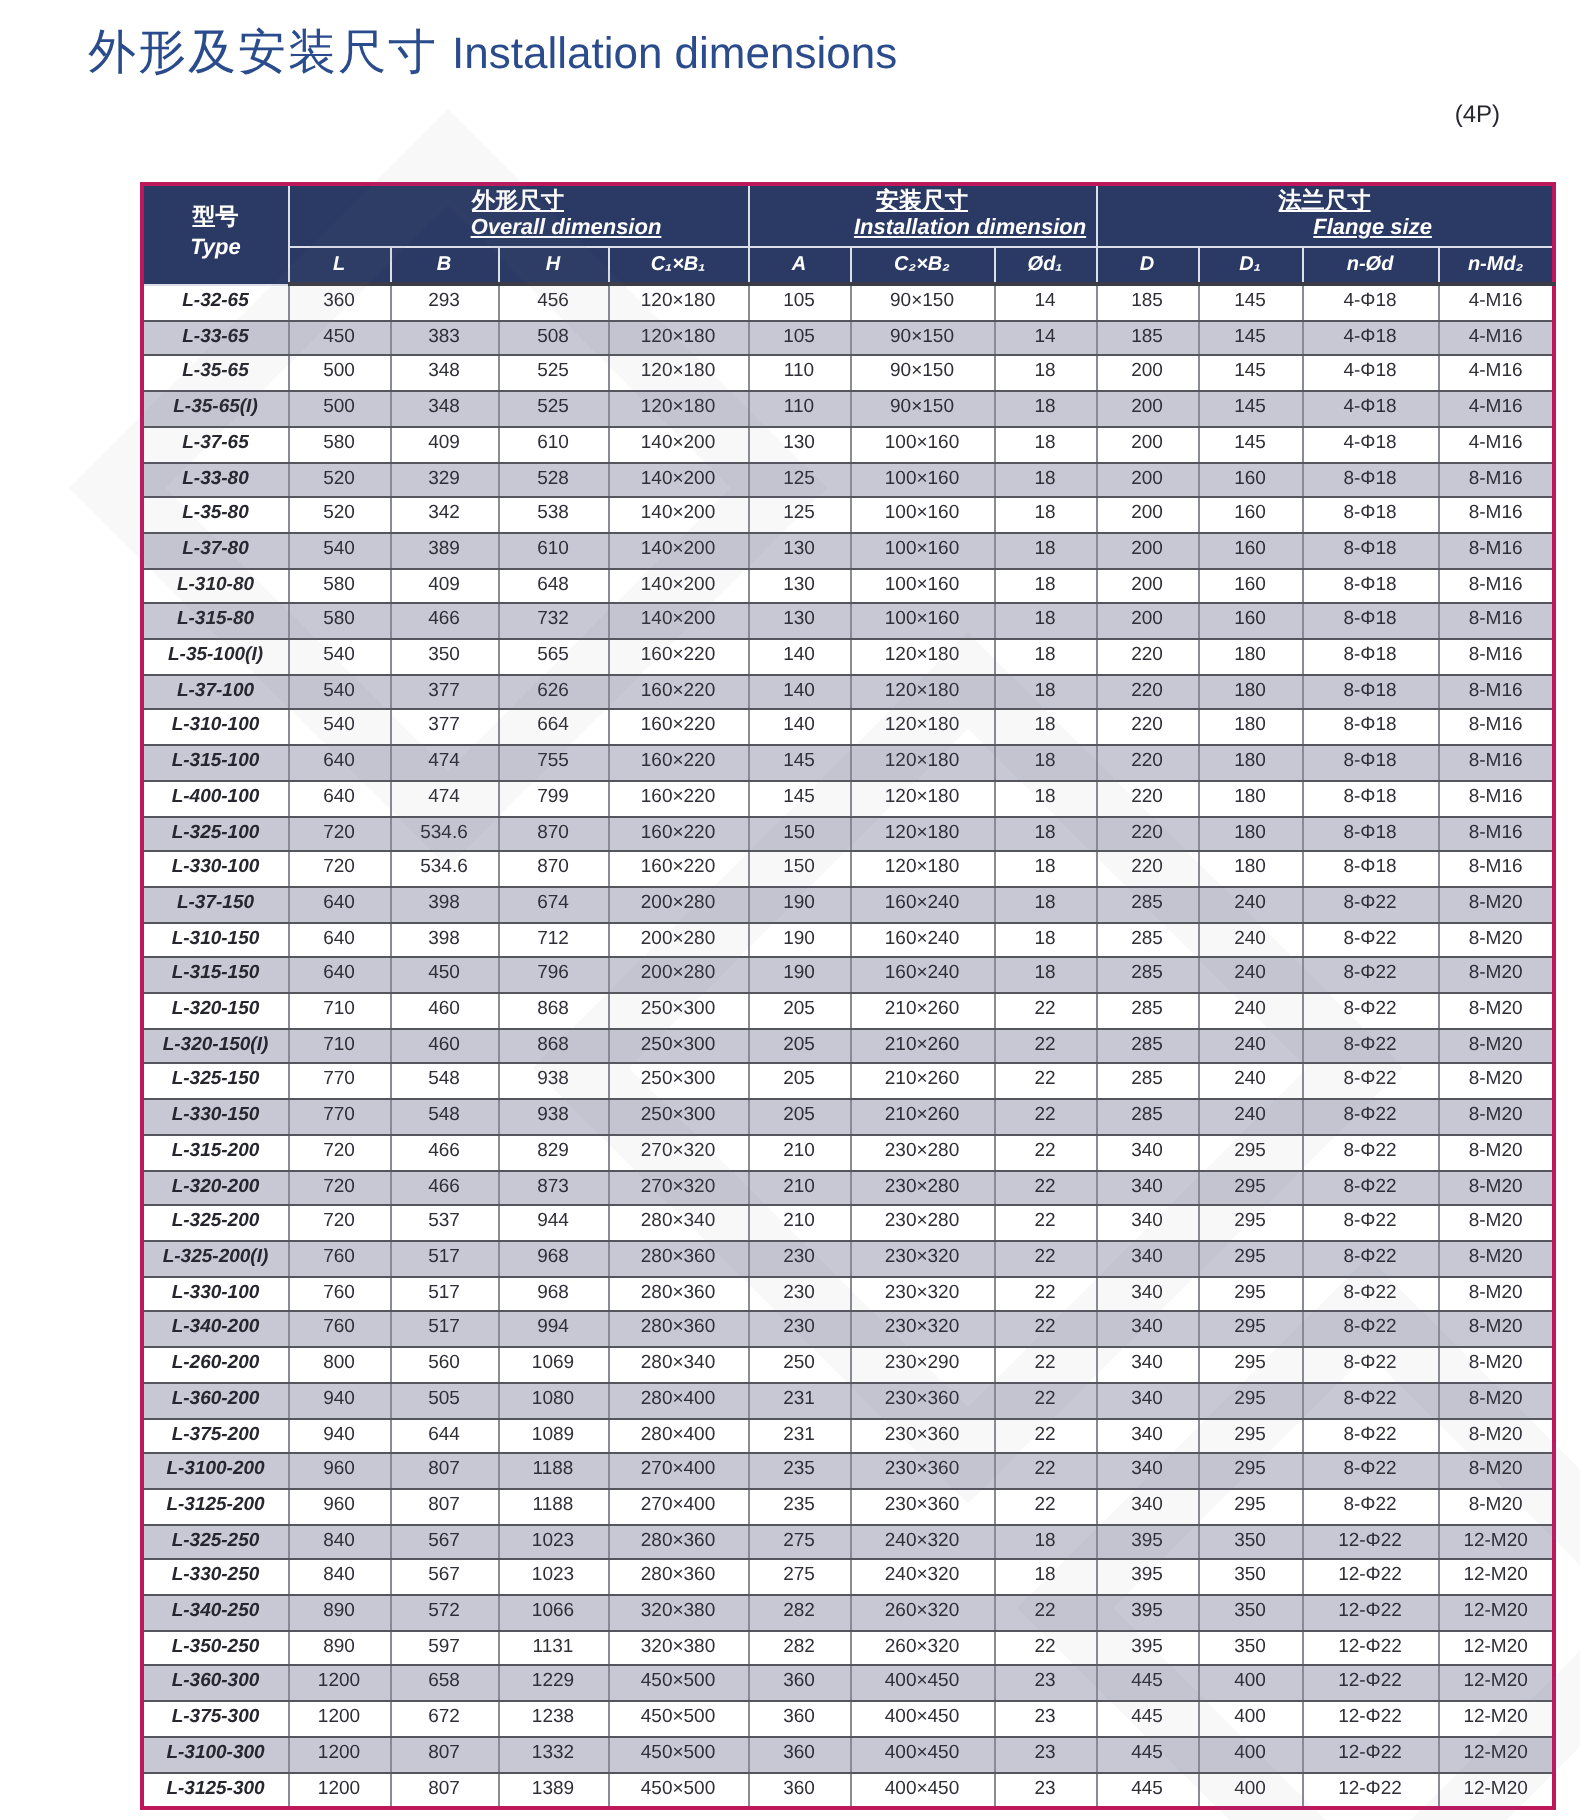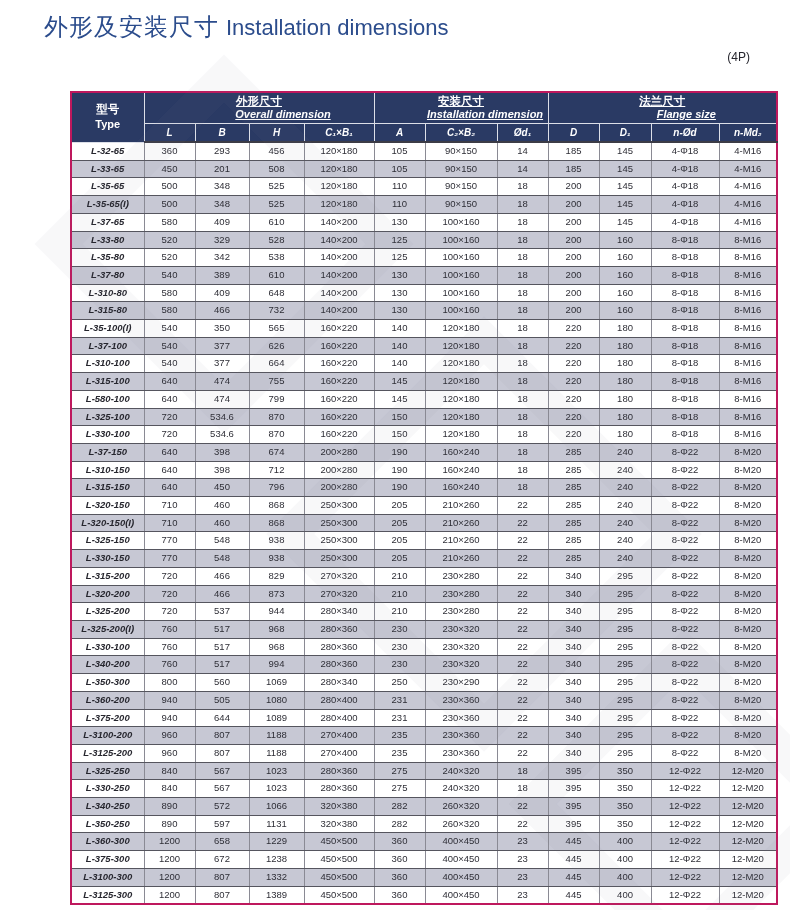--- a/index.html
+++ b/index.html
@@ -28,21 +28,21 @@
     margin-left:24px;
   }
   th,td{padding:0;overflow:hidden;white-space:nowrap;text-align:center;}
 
   thead th{
     background:#2a3a64;color:#ffffff;
     border:1px solid #dcdfe8;
     font-weight:bold;
   }
   th.type-th{font-size:11.5px;line-height:15px;}
-  th.type-th .en{font-size:11px;}
+  th.type-th .en{font-style:italic;font-size:11px;}
   th.group-th{height:30px;font-size:11.5px;line-height:13px;text-decoration:underline;}
   th.group-th .en{display:block;font-style:italic;font-size:11px;padding-left:48px;}
   th.sub-th{height:17px;font-size:10px;font-style:italic;}
 
   tbody td{
     height:16.7px;line-height:16.7px;font-size:9.5px;color:#2e2e36;
     border-right:1px solid #8a8a94;border-bottom:1px solid #55555e;
     background:#ffffff;
   }
   tbody tr.shaded td{background:#c7c8d4;}
@@ -126,21 +126,21 @@
           <td>90×150</td>
           <td>14</td>
           <td>185</td>
           <td>145</td>
           <td>4-Φ18</td>
           <td>4-M16</td>
         </tr>
         <tr class="shaded">
           <td class="type">L-33-65</td>
           <td>450</td>
-          <td>201</td>
+          <td>383</td>
           <td>508</td>
           <td>120×180</td>
           <td>105</td>
           <td>90×150</td>
           <td>14</td>
           <td>185</td>
           <td>145</td>
           <td>4-Φ18</td>
           <td>4-M16</td>
         </tr>
@@ -306,21 +306,21 @@
           <td>160×220</td>
           <td>145</td>
           <td>120×180</td>
           <td>18</td>
           <td>220</td>
           <td>180</td>
           <td>8-Φ18</td>
           <td>8-M16</td>
         </tr>
         <tr>
-          <td class="type">L-580-100</td>
+          <td class="type">L-400-100</td>
           <td>640</td>
           <td>474</td>
           <td>799</td>
           <td>160×220</td>
           <td>145</td>
           <td>120×180</td>
           <td>18</td>
           <td>220</td>
           <td>180</td>
           <td>8-Φ18</td>
@@ -530,21 +530,21 @@
           <td>280×360</td>
           <td>230</td>
           <td>230×320</td>
           <td>22</td>
           <td>340</td>
           <td>295</td>
           <td>8-Φ22</td>
           <td>8-M20</td>
         </tr>
         <tr>
-          <td class="type">L-350-300</td>
+          <td class="type">L-260-200</td>
           <td>800</td>
           <td>560</td>
           <td>1069</td>
           <td>280×340</td>
           <td>250</td>
           <td>230×290</td>
           <td>22</td>
           <td>340</td>
           <td>295</td>
           <td>8-Φ22</td>

